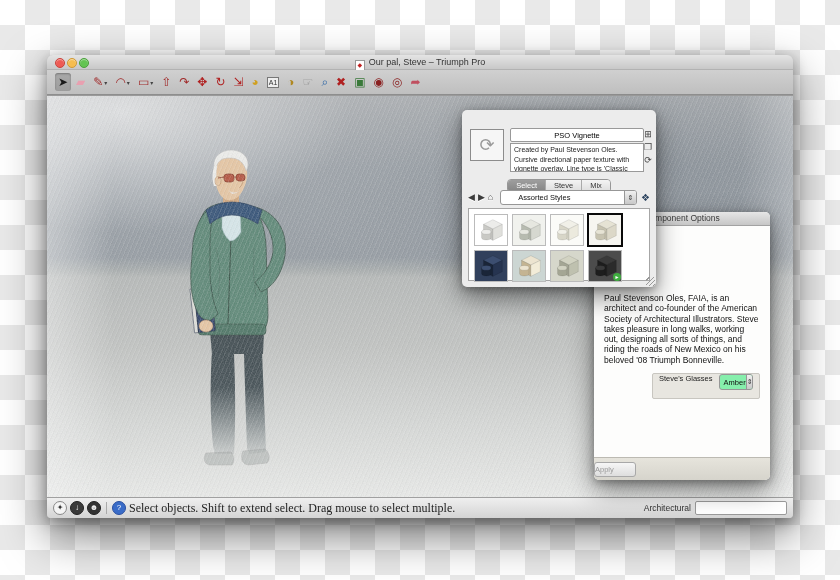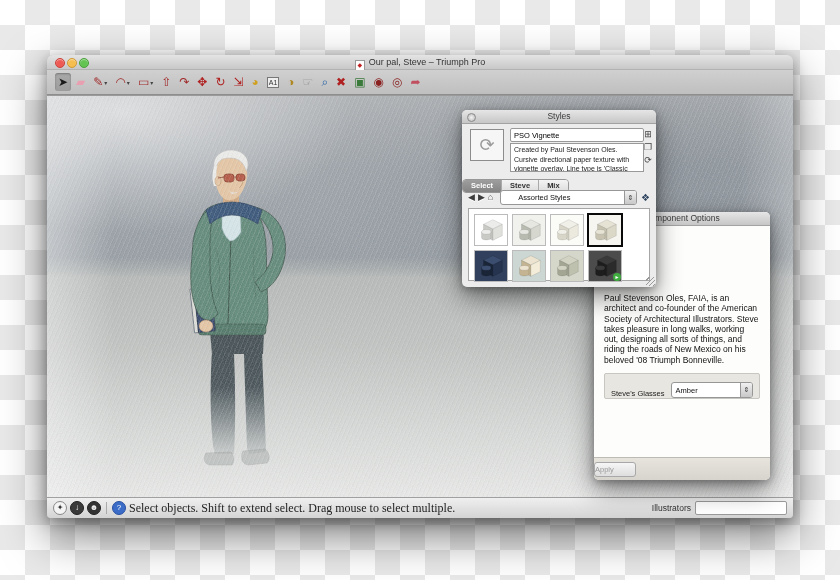--- a/index.html
+++ b/index.html
@@ -52,26 +52,26 @@
   .panel{position:absolute;border-radius:5px;background:#ececec;box-shadow:0 10px 26px rgba(0,0,0,.45),0 2px 8px rgba(0,0,0,.3);}
   .ptitle{position:relative;height:13px;border-radius:5px 5px 0 0;background:linear-gradient(#e6e6e6,#c6c6c6);
     border-bottom:1px solid #a2a2a2;text-align:center;font-size:8.5px;line-height:13px;color:#3a3a3a;}
   .pclose{position:absolute;left:5px;top:3px;width:7px;height:7px;border-radius:50%;
     background:radial-gradient(#f2f2f2,#b8b8b8);border:1px solid #8a8a8a;}
   
   #styles-panel{left:462px;top:110px;width:194px;height:177px;z-index:30;}
   #sp-thumb{position:absolute;left:8px;top:19px;width:32px;height:30px;background:#f6f6f6;border:1px solid #8c8c8c;
     text-align:center;font-size:18px;line-height:30px;color:#9a9a9a;}
   #sp-name{position:absolute;left:48px;top:18px;width:126px;height:12px;border:1px solid #999;border-radius:2px;
-    background:#fff;font-size:7.5px;padding:0 3px;font-family:"Liberation Sans",sans-serif;}
+    background:#fff;font-size:7.5px;padding:0 3px;font-family:"Liberation Sans",sans-serif;text-align:center;}
   #sp-desc{position:absolute;left:48px;top:33px;width:126px;height:25px;border:1px solid #999;background:#fff;
     font-size:7px;line-height:9.5px;padding:1px 3px;overflow:hidden;color:#222;}
   #sp-icons{position:absolute;right:2px;top:18px;width:12px;text-align:center;}
   #sp-icons span{display:block;font-size:9px;line-height:13px;color:#444;}
-  #sp-tabs{position:absolute;left:0;right:0;top:64px;text-align:left;font-weight:bold;}
+  #sp-tabs{position:absolute;left:0;right:0;top:64px;text-align:center;}
   .tabgrp{display:inline-flex;border:1px solid #979797;border-radius:4px;overflow:hidden;height:12px;}
   .tab{font-size:7.5px;line-height:12px;padding:0 8px;background:linear-gradient(#f4f4f4,#dcdcdc);color:#333;border-left:1px solid #aaa;}
   .tab:first-child{border-left:none;}
   .tab.active{background:linear-gradient(#9e9e9e,#848484);color:#fff;}
   #sp-nav{position:absolute;left:6px;right:6px;top:80px;height:14px;display:flex;align-items:center;}
   .navico{font-size:9px;color:#3c3c3c;margin-right:3px;text-shadow:0 1px 0 #fff;}
   #sp-dd{flex:1;display:flex;align-items:center;height:13px;border:1px solid #979797;border-radius:3px;background:#fff;margin:0 4px;overflow:hidden;}
   #sp-dd .ddval{flex:1;font-size:7.5px;padding-left:17px;color:#111;}
   .stepper{width:11px;height:100%;background:linear-gradient(#f0f0f0,#c8c8c8);border-left:1px solid #979797;
     font-size:7px;line-height:13px;text-align:center;color:#333;}
@@ -86,23 +86,23 @@
     background:repeating-linear-gradient(135deg,rgba(0,0,0,0) 0 2px,#9a9a9a 2px 3px);}
   
   #co-panel{left:594px;top:212px;width:176px;height:268px;z-index:20;background:#fdfdfc;}
   #co-header{position:absolute;left:0;right:0;top:13px;height:60px;background:#d8d4c8;border-bottom:1px solid #b4b0a4;}
   #co-thumb{position:absolute;left:10px;top:6px;width:74px;height:48px;background:#fff;border:1px solid #999;}
   #co-name{position:absolute;left:96px;top:14px;font-size:11px;font-weight:bold;color:#111;}
   #co-body{position:absolute;left:0;right:0;top:73px;bottom:22px;padding:8px 10px;overflow:hidden;}
   #co-bio{font-size:8.5px;font-weight:normal;line-height:10.3px;color:#111;}
   #co-instr{font-size:7.5px;line-height:9.5px;color:#222;margin-top:7px;}
   #co-row{margin-top:8px;height:24px;background:#e8e6e0;border:1px solid #c8c6c0;border-radius:2px;
-    display:flex;align-items:flex-end;padding:0 6px;}
+    display:flex;align-items:flex-start;padding:0 6px;margin-left:48px;}
   #co-row .lbl{font-size:7.5px;color:#222;white-space:nowrap;}
-  #co-dd{flex:1;display:flex;align-items:center;height:14px;border:1px solid #979797;border-radius:3px;background:#ffffff;margin-left:6px;overflow:hidden;}
+  #co-dd{flex:1;display:flex;align-items:center;height:14px;border:1px solid #979797;border-radius:3px;background:#86efac;margin-left:6px;overflow:hidden;}
   #co-dd .ddval{flex:1;font-size:7.5px;padding-left:4px;color:#111;}
   #co-footer{position:absolute;left:0;right:0;bottom:0;height:22px;border-radius:0 0 5px 5px;
     background:linear-gradient(#e6e4dc,#d6d4cc);border-top:1px solid #bcbab2;text-align:left;}
   #co-apply{display:inline-block;margin-top:4px;width:40px;height:13px;line-height:13px;border:1px solid #a8a8a8;border-radius:3px;
     background:linear-gradient(#f6f6f6,#dedede);font-size:7.5px;color:#9a9a9a;}
 </style>
 </head>
 <body>
 
 <div id="screen">
@@ -249,21 +249,21 @@
 
     <div id="statusbar">
       <span id="status-icons" style="display:flex;align-items:center;">
           <span class="sicon" style="background: rgb(244, 244, 244); color: rgb(51, 51, 51); border: 1px solid rgb(136, 136, 136);">✦</span>
           <span class="sicon" style="background: rgb(58, 58, 58); color: rgb(255, 255, 255); border: 1px solid rgb(34, 34, 34);">↓</span>
           <span class="sicon" style="background: rgb(51, 51, 51); color: rgb(238, 238, 238); border: 1px solid rgb(34, 34, 34);">☻</span>
           <span class="sdiv"></span>
           <span class="sicon" style="background: rgb(58, 108, 200); color: rgb(255, 255, 255); border: 1px solid rgb(42, 80, 160);">?</span>
         </span>
       <span id="hint">Select objects. Shift to extend select. Drag mouse to select multiple.</span>
-      <span id="meas-label">Illustrators</span>
+      <span id="meas-label">Architectural</span>
       <input id="meas-input" value="" style="">
     </div>
   </div>
 
   <div class="panel" id="co-panel">
     <div class="ptitle">
       <span class="pclose"></span>
       <span>Component Options</span>
     </div>
     <div id="co-body">
@@ -275,24 +275,20 @@
           <span class="stepper">⇕</span>
         </span>
       </div>
     </div>
     <div id="co-footer">
       <span id="co-apply">Apply</span>
     </div>
   </div>
 
   <div class="panel" id="styles-panel">
-    <div class="ptitle">
-      <span class="pclose"></span>
-      <span>Styles</span>
-    </div>
     <div id="sp-thumb"><span>⟳</span></div>
     <input id="sp-name" value="PSO Vignette" style="">
     <div id="sp-desc">Created by Paul Stevenson Oles.  Cursive directional paper texture with vignette overlay. Line type is 'Classic Flexibility' throughout.</div>
     <div id="sp-icons">
         <span>⊞</span>
         <span>❐</span>
         <span>⟳</span>
       </div>
     <div id="sp-tabs">
       <span class="tabgrp">

